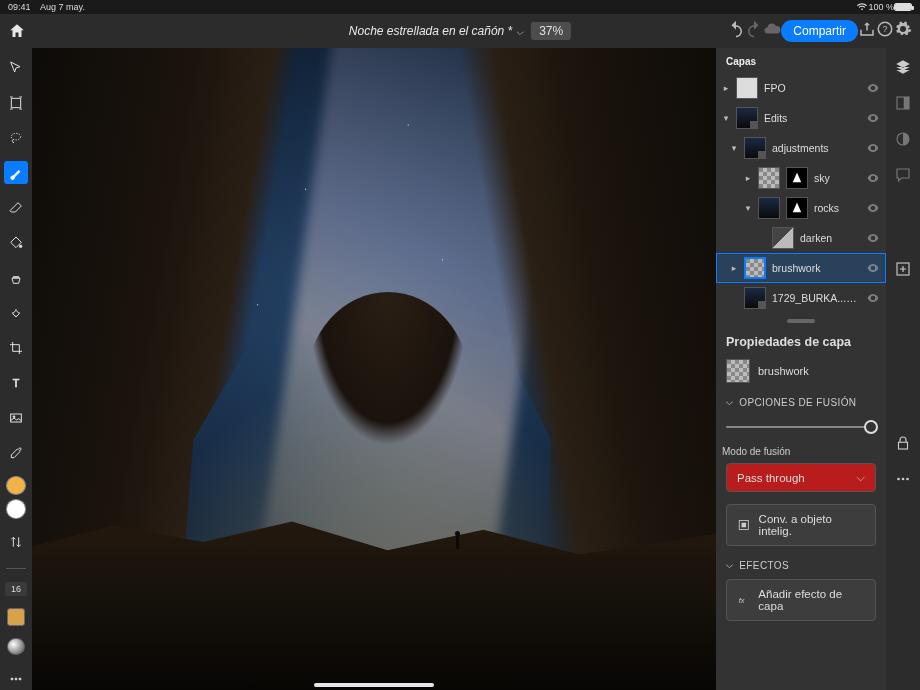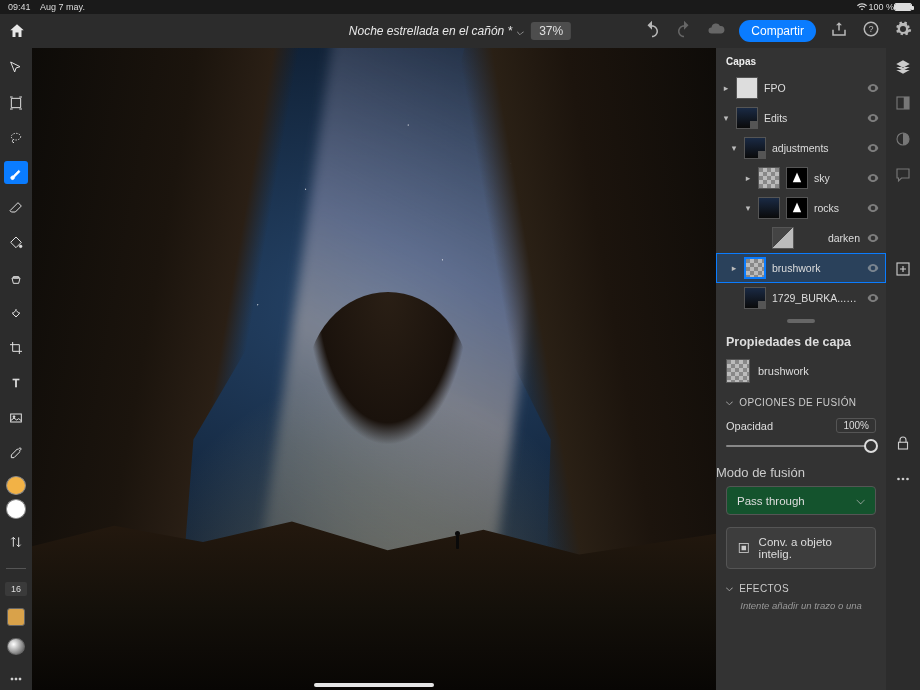--- a/index.html
+++ b/index.html
@@ -12,21 +12,21 @@
 .battery { width: 18px; height: 8px; border: 1px solid #ddd; border-radius: 2px; position: relative; }
 .battery::after { content: ""; position: absolute; right: -3px; top: 2px; width: 2px; height: 4px; background: #ddd; border-radius: 0 1px 1px 0; }
 .battery-fill { background: #ddd; height: 100%; width: 100%; border-radius: 1px; }
 
 
 .top-bar { height: 34px; display: flex; align-items: center; background: #2c2c2c; padding: 0 8px; gap: 6px; }
 .top-bar .home { width: 18px; height: 18px; fill: #e8e8e8; }
 .doc-title-wrap { position: absolute; left: 50%; transform: translateX(-50%); display: flex; align-items: center; gap: 8px; }
 .doc-title { font-size: 12px; color: #e8e8e8; display: flex; align-items: flex-end; gap: 4px; font-style: italic; }
 .zoom-badge { background: #4d4d4d; color: #e0e0e0; font-size: 12px; padding: 2px 8px; border-radius: 3px; }
-.top-right { margin-left: auto; display: flex; align-items: center; gap: 14px; }
+.top-right { margin-left: auto; display: flex; align-items: center; gap: 0; }
 .top-right svg { width: 18px; height: 18px; fill: #b8b8b8; }
 .share-btn { background: #0a7cff; color: #fff; font-size: 12px; padding: 4px 12px; border-radius: 12px; border: none; }
 .top-right .disabled svg { fill: #666; }
 
 
 .workspace { display: flex; height: calc(690px - 14px - 34px); }
 
 
 .left-tools { width: 32px; background: #2c2c2c; display: flex; flex-direction: column; align-items: center; padding-top: 8px; gap: 12px; }
 .tool { width: 24px; height: 24px; display: flex; align-items: center; justify-content: center; border-radius: 3px; }
@@ -104,35 +104,35 @@
 .thumb.mask::after{content:"";position:absolute;inset:3px;background:#fff;clip-path:polygon(20% 80%,50% 10%,80% 80%);}
 .thumb.smart::after{content:"";position:absolute;right:-1px;bottom:-1px;width:8px;height:8px;background:#555;}
 .thumb.adj { background:linear-gradient(135deg,#444 0 50%,#bbb 50% 100%); }
 .thumb.img { background: linear-gradient(180deg,#1a2a44,#0a0a0a); }
 .thumb.brushwork { background: repeating-conic-gradient(#bbb 0 25%, #888 0 50%) 0 0/8px 8px; border:2px solid #0a7cff; }
 .layer-name { flex:1; white-space:nowrap; overflow:hidden; text-overflow:ellipsis; font-size:10.5px; color:#ddd;}
 .vis { width:14px; height:14px; opacity:.55; flex:0 0 auto;}
 .vis svg{width:14px;height:14px;fill:#bbb;}
 .indent1 { padding-left: 14px; }
 .indent2 { padding-left: 28px; }
-.indent3 { padding-left: 42px; text-align: right; }
+.indent3 { padding-left: 42px; }
 .drag-handle { align-self:center; width:28px; height:4px; border-radius:2px; background:#666; margin:6px auto 4px;}
 
 .section-title { padding: 8px 10px 6px; font-size:12.5px; font-weight:600; }
 .prop-row { display:flex; align-items:center; gap:8px; padding: 4px 10px 8px;}
 .prop-row .thumb { width:24px; height:24px;}
 .collapsible { display:flex; align-items:center; padding:6px 10px; font-size:10px; letter-spacing:.4px; color:#ccc;}
 .collapsible .chev { margin-right:6px; font-size:9px;}
 .opacity-row { display:flex; align-items:center; padding: 4px 10px 0; font-size:11px;}
 .opacity-val { margin-left:auto; border:1px solid #555; border-radius:3px; padding:1px 6px; font-size:10px; color:#ddd;}
 .slider { position:relative; margin:6px 10px 10px; height:14px;}
 .slider-track{position:absolute;left:0;right:0;top:6px;height:2px;background:#888;border-radius:1px;}
 .slider-thumb{position:absolute;right:-2px;top:0;width:14px;height:14px;border-radius:50%;background:#333;border:2px solid #ddd;}
-.label-sm { padding: 2px 0 4px; font-size:13px; color:#ccc;}
-.select { margin:2px 10px 10px; background:#14532d; border:1px solid #555; border-radius:4px; padding:7px 10px; display:flex; align-items:center; font-size:11.5px;}
+.label-sm { padding: 2px 6px 4px; font-size:10px; color:#ccc;}
+.select { margin:2px 10px 10px; background:#b91c1c; border:1px solid #555; border-radius:4px; padding:7px 10px; display:flex; align-items:center; font-size:11.5px;}
 .select .chev{margin-left:auto;color:#bbb;}
 .btn-row { margin:2px 10px 8px; background:#3d3d3d; border:1px solid #555; border-radius:4px; padding:8px 10px; display:flex; align-items:center; gap:8px; font-size:11.5px;}
 .btn-row svg{width:14px;height:14px;fill:#ccc;}
 .hint { font-size:9.5px; font-style:italic; color:#999; text-align:center; padding:0 10px 4px;}
 
 
 .right-strip { width: 34px; background:#2c2c2c; display:flex; flex-direction:column; align-items:center; padding-top:10px; gap:18px;}
 .right-strip .ic { width:18px; height:18px; fill:#ccc; }
 .right-strip .ic.dim { fill:#777; }
 .strip-spacer { flex:0 0 120px; }
@@ -383,24 +383,20 @@
     <div class="prop-row">
       <div class="thumb transparent"></div>
       <span>brushwork</span>
     </div>
 
     <div class="collapsible">
       <span class="chev">⌵</span>
       <span>OPCIONES DE FUSIÓN</span>
     </div>
 
-    <div class="opacity-row">
-      <span>Opacidad</span>
-      <span class="opacity-val">100%</span>
-    </div>
     <div class="slider">
       <div class="slider-track"></div>
         <div class="slider-thumb"></div>
     </div>
 
     <div class="label-sm">Modo de fusión</div>
     <div class="select">
       <span>Pass through</span>
       <span class="chev">⌵</span>
     </div>
@@ -411,21 +407,26 @@
           <rect x="8" y="8" width="8" height="8"></rect>
         </svg>
       <span>Conv. a objeto intelig.</span>
     </div>
 
     <div class="collapsible">
       <span class="chev">⌵</span>
       <span>EFECTOS</span>
     </div>
 
-    <div class="hint">Intente añadir un trazo o una</div>
+    <div class="btn-row">
+      <svg viewBox="0 0 24 24">
+          <text x="3" y="17" font-size="13" font-style="italic" fill="#ccc">fx</text>
+        </svg>
+      <span>Añadir efecto de capa</span>
+    </div>
   </div>
 
   <div class="right-strip">
     <svg class="ic" viewBox="0 0 24 24">
         <path d="M12 3l9 5-9 5-9-5 9-5zm-9 9l9 5 9-5M3 16l9 5 9-5"></path>
       </svg>
     <svg class="ic dim" viewBox="0 0 24 24">
         <rect x="4" y="4" width="16" height="16" fill="none" stroke="#777" stroke-width="1.5"></rect>
         <rect x="13" y="4" width="7" height="16" fill="#777"></rect>
       </svg>

